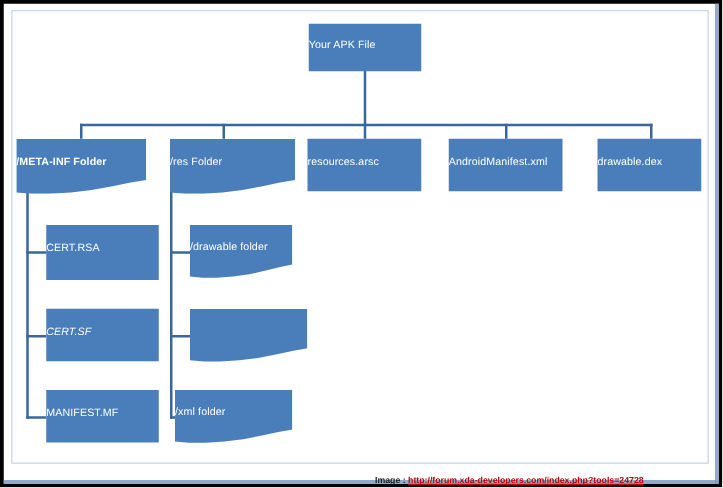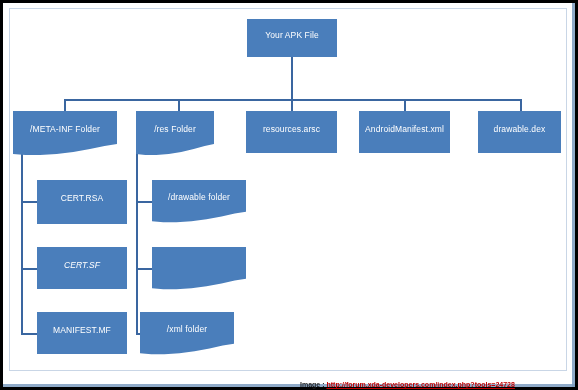--- a/index.html
+++ b/index.html
@@ -63,21 +63,21 @@
   .conn-v { width: 2px; }
   .conn-h { height: 2px; }
 
   
   .node {
     position: absolute;
     background: #4a7ebb;
     color: #ffffff;
     font-size: 8.5px;
     letter-spacing: .1px;
-    text-align: center;
+    text-align: left;
     box-sizing: border-box;
     overflow: hidden;
     white-space: nowrap;
     padding-left: 12px;
   }
   .node .label {
     display: block;
     width: 100%;
   }
   
@@ -160,26 +160,26 @@
 
     <div class="conn conn-v" style="left:126px; top:130px; height:196px;"></div>
     <div class="conn conn-h" style="left:126px; top:192px; width:16px;"></div>
     <div class="conn conn-h" style="left:126px; top:259px; width:16px;"></div>
     <div class="conn conn-h" style="left:126px; top:324px; width:16px;"></div>
 
     <div class="node rect" style="left:237px; top:10px; width:90px; height:38px;">
       <span class="label">Your APK File</span>
     </div>
 
-    <div class="node wave" style="left:3px; top:102px; width:104px; height:50px;">
+    <div class="node wave" style="left:3px; top:102px; width:104px; height:50px;font-weight:bold;">
       <div class="wave-body"></div>
       <span class="label">/META-INF Folder</span>
     </div>
 
-    <div class="node wave" style="left:126px; top:102px; width:78px; height:50px;">
+    <div class="node wave" style="left:126px; top:102px; width:100px; height:50px;">
       <div class="wave-body"></div>
       <span class="label">/res Folder</span>
     </div>
 
     <div class="node rect" style="left:349px; top:102px; width:91px; height:42px;">
       <span class="label">AndroidManifest.xml</span>
     </div>
 
     <div class="node rect" style="left:236px; top:102px; width:91px; height:42px;">
       <span class="label">resources.arsc</span>
@@ -194,21 +194,21 @@
     </div>
 
     <div class="node rect" style="left:27px; top:238px; width:90px; height:42px;font-style:italic;">
       <span class="label">CERT.SF</span>
     </div>
 
     <div class="node rect" style="left:27px; top:303px; width:90px; height:42px;">
       <span class="label">MANIFEST.MF</span>
     </div>
 
-    <div class="node wave" style="left:142px; top:171px; width:94px; height:48px;">
+    <div class="node wave" style="left:142px; top:171px; width:82px; height:48px;">
       <div class="wave-body"></div>
       <span class="label">/drawable folder</span>
     </div>
 
     <div class="node wave" style="left:142px; top:238px; width:94px; height:48px;">
       <div class="wave-body"></div>
     </div>
 
     <div class="node wave" style="left:130px; top:303px; width:94px; height:48px;">
       <div class="wave-body"></div>

